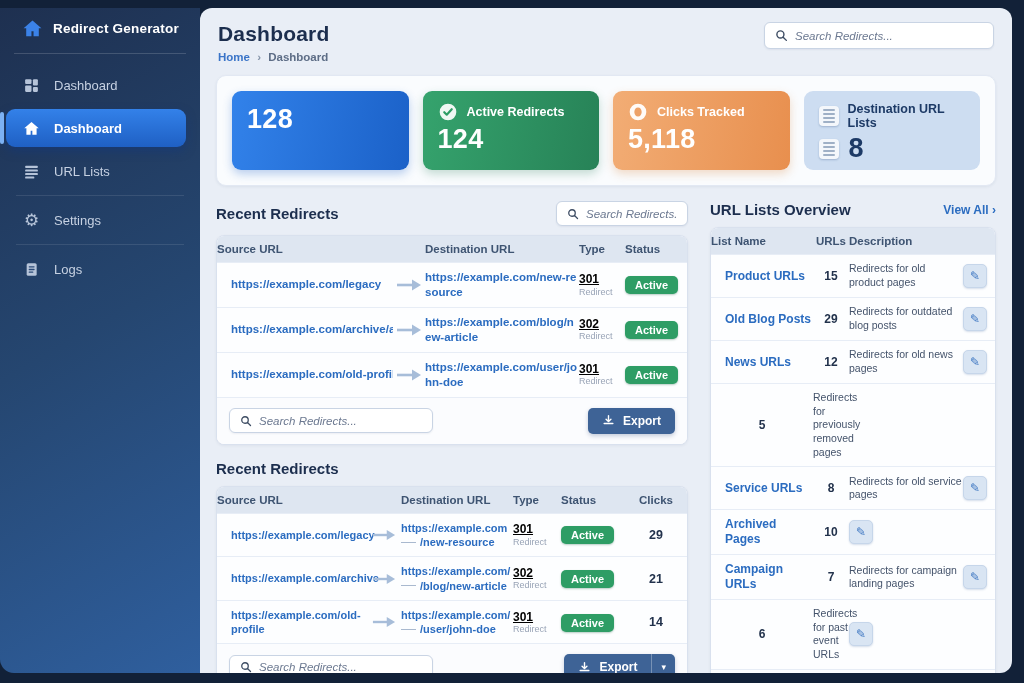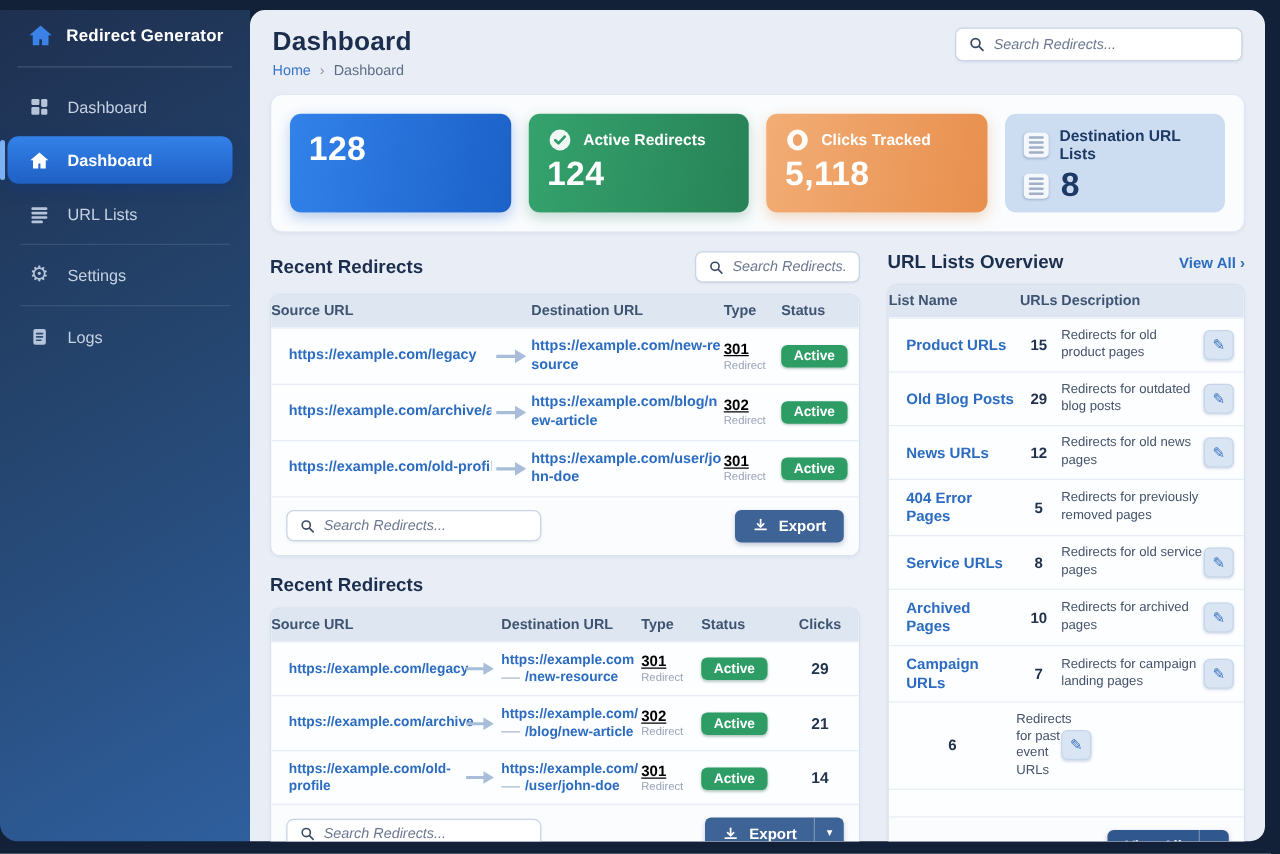--- a/index.html
+++ b/index.html
@@ -35,21 +35,21 @@
     width:4px; background:#7cb1f3; border-radius:3px; }
   .nav-sep { height:1px; background:rgba(255,255,255,.10); margin:5px 16px; }
   .glyph-icon { font-family:"DejaVu Sans", sans-serif; font-style:normal; line-height:1; }
 
   
   .main { flex:1; background:#e9eef6; border-radius:12px 12px 12px 0; overflow:hidden;
     display:flex; flex-direction:column; }
 
   .main-header { display:flex; justify-content:space-between; align-items:flex-start; padding:14px 18px 10px; }
   .page-title { font-size:21px; font-weight:700; color:#1c2e4e; letter-spacing:.2px; }
-  .breadcrumb { font-size:11.5px; margin-top:5px; }
+  .breadcrumb { font-size:11.5px; margin-top:5px;font-weight:bold; }
   .bc-home { color:#3a74c8; } .bc-sep { color:#8795aa; margin:0 4px; } .bc-cur { color:#5d6d86; }
 
   .search-box { display:flex; align-items:center; gap:7px; background:#fff; border:1px solid #c9d4e4;
     border-radius:6px; padding:0 10px; height:27px; box-shadow:0 1px 2px rgba(40,60,100,.07); }
   .search-box input { border:none; outline:none; font-style:italic; font-size:11.5px; color:#3d4c63;
     width:100%; background:transparent; font-family:inherit; }
   .search-box input::placeholder { color:#6b7890; opacity:1; }
   .search-lg { width:230px; }
   .search-md { width:132px; height:25px; }
   .search-ft { width:204px; height:25px; }
@@ -515,39 +515,37 @@
           <div class="ul-row data-row">
             <div class="ul-name">News URLs</div>
             <div class="ul-count">12</div>
             <div class="ul-desc">Redirects for old news pages</div>
             <div>
                 <span class="edit-btn glyph-icon">✎</span>
               </div>
           </div>
 
           <div class="ul-row data-row">
-            <div class="ul-name">404 Error Pages</div>
             <div class="ul-count">5</div>
             <div class="ul-desc">Redirects for previously removed pages</div>
             <div></div>
           </div>
 
           <div class="ul-row data-row">
             <div class="ul-name">Service URLs</div>
             <div class="ul-count">8</div>
             <div class="ul-desc">Redirects for old service pages</div>
             <div>
                 <span class="edit-btn glyph-icon">✎</span>
               </div>
           </div>
 
           <div class="ul-row data-row">
             <div class="ul-name">Archived Pages</div>
             <div class="ul-count">10</div>
-            <div class="ul-desc">Redirects for archived pages</div>
             <div>
                 <span class="edit-btn glyph-icon">✎</span>
               </div>
           </div>
 
           <div class="ul-row data-row">
             <div class="ul-name">Campaign URLs</div>
             <div class="ul-count">7</div>
             <div class="ul-desc">Redirects for campaign landing pages</div>
             <div>

